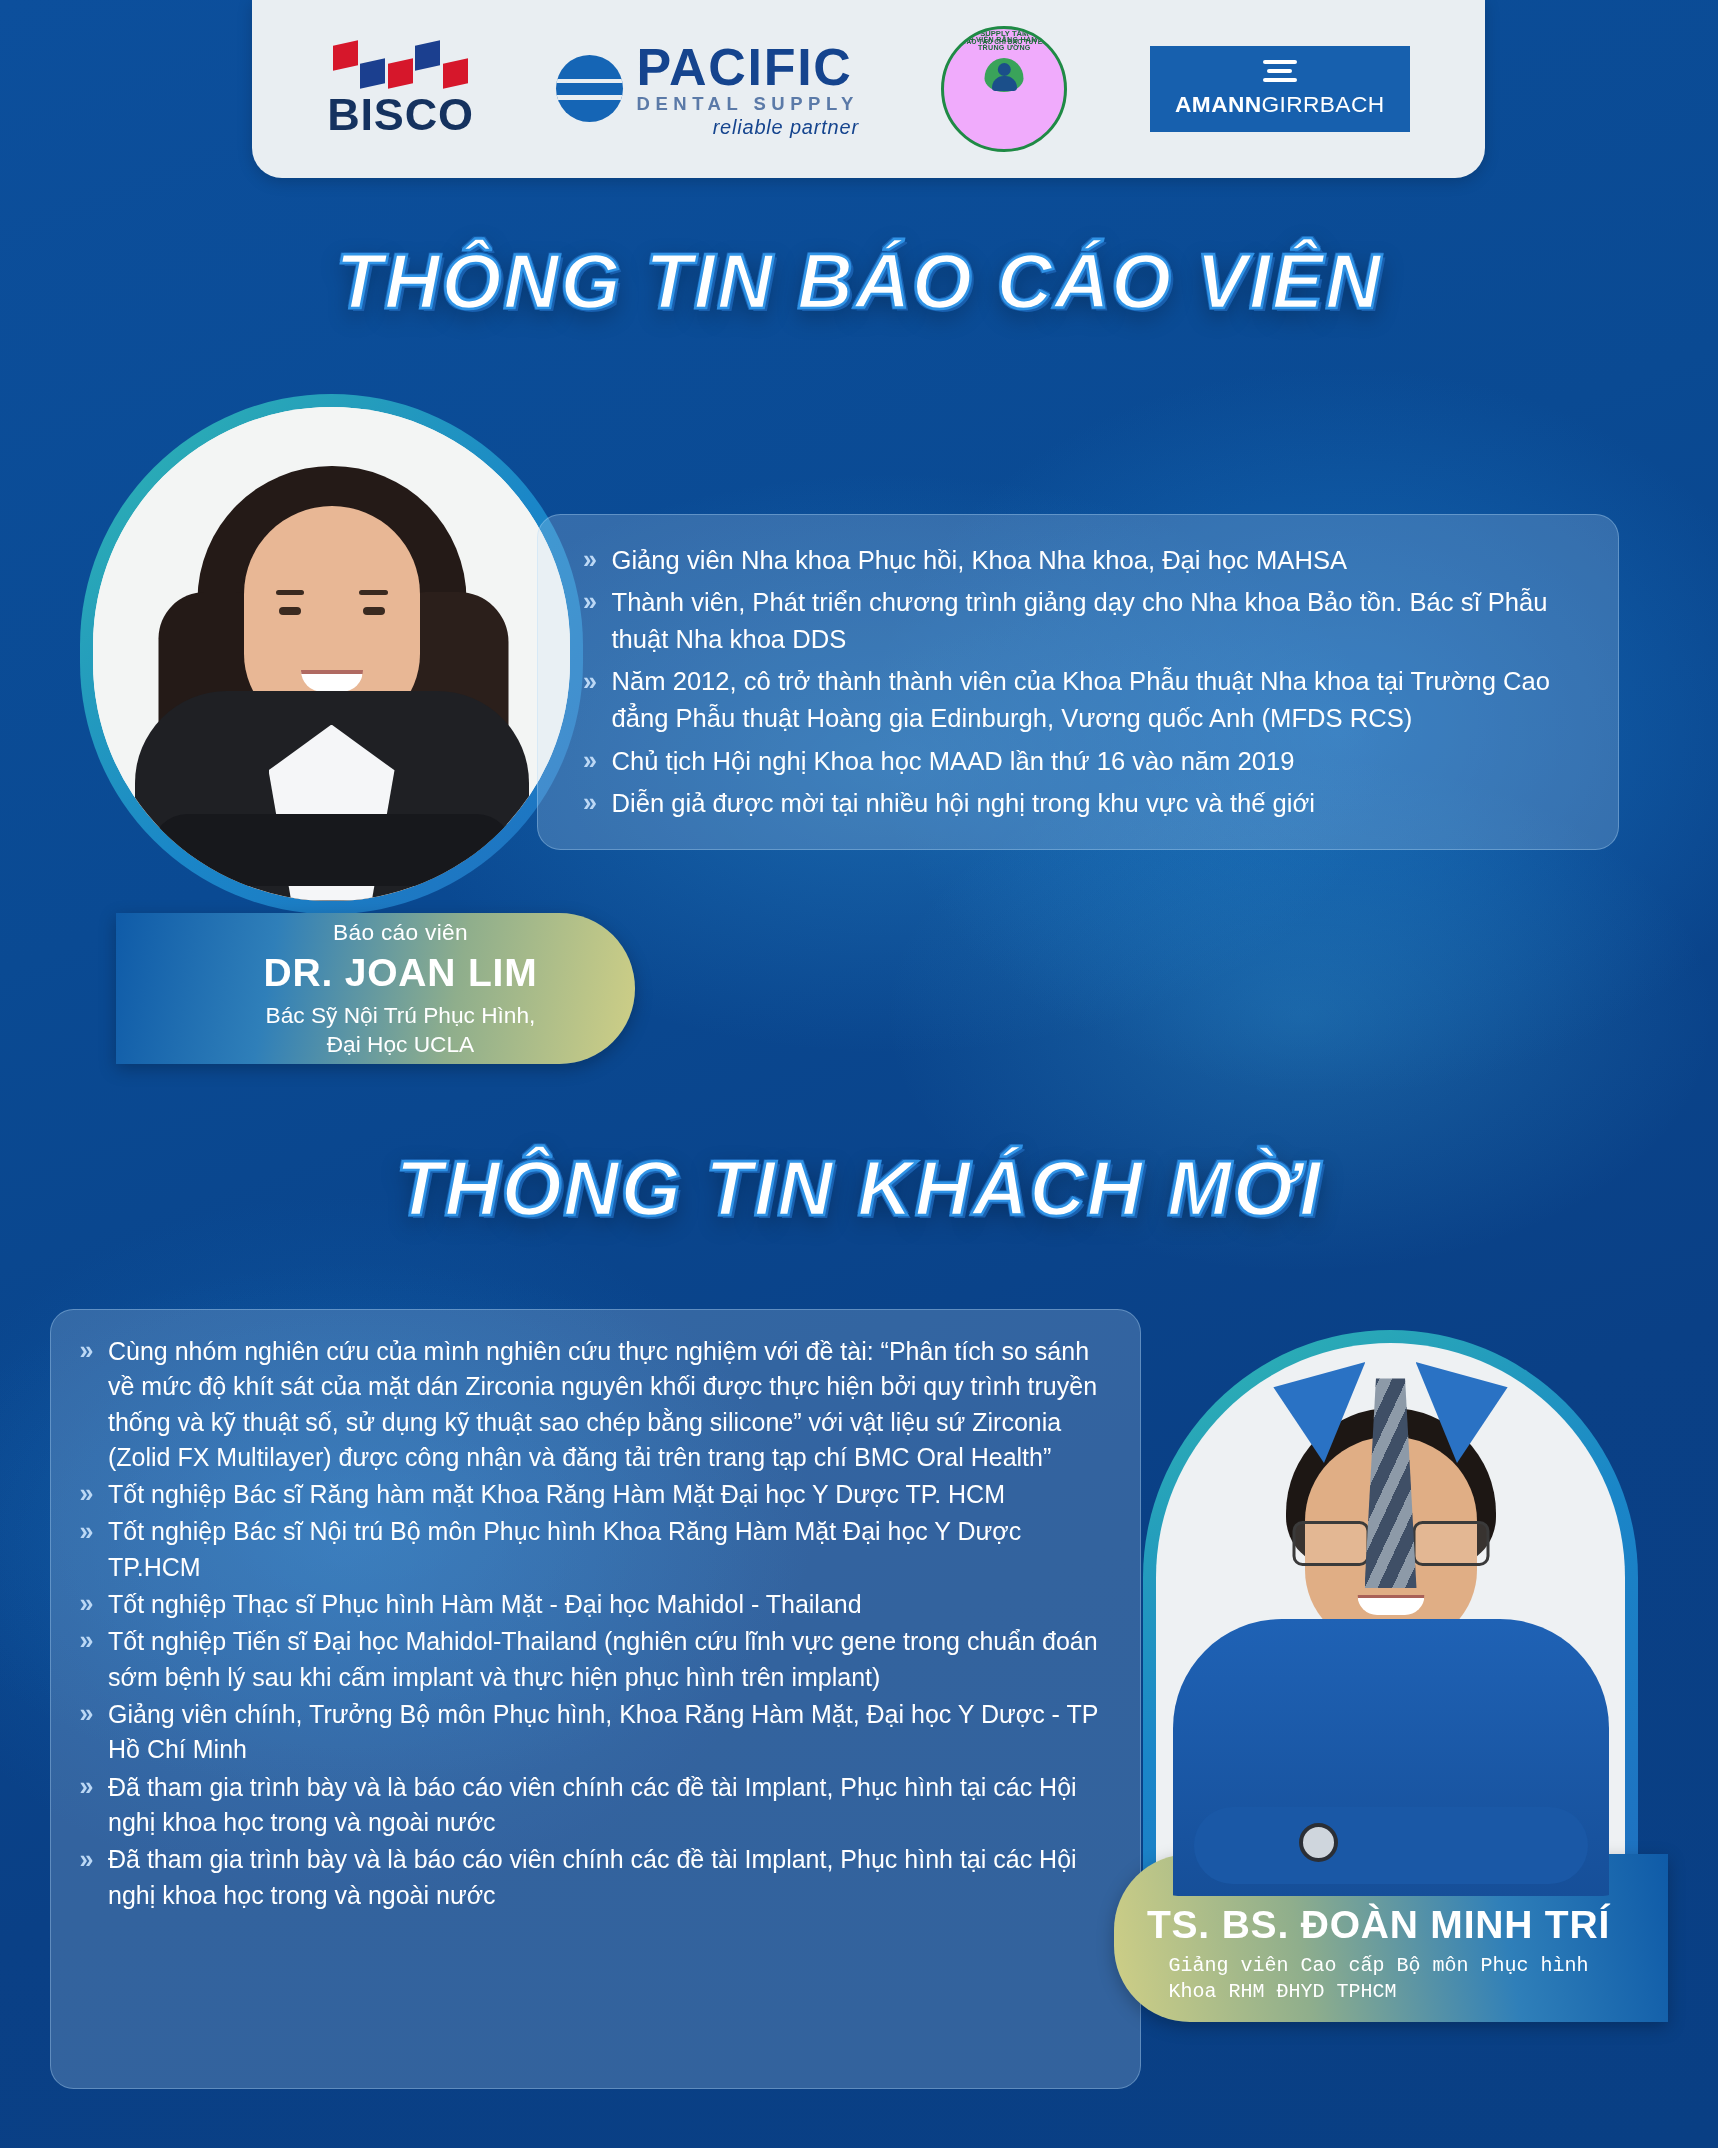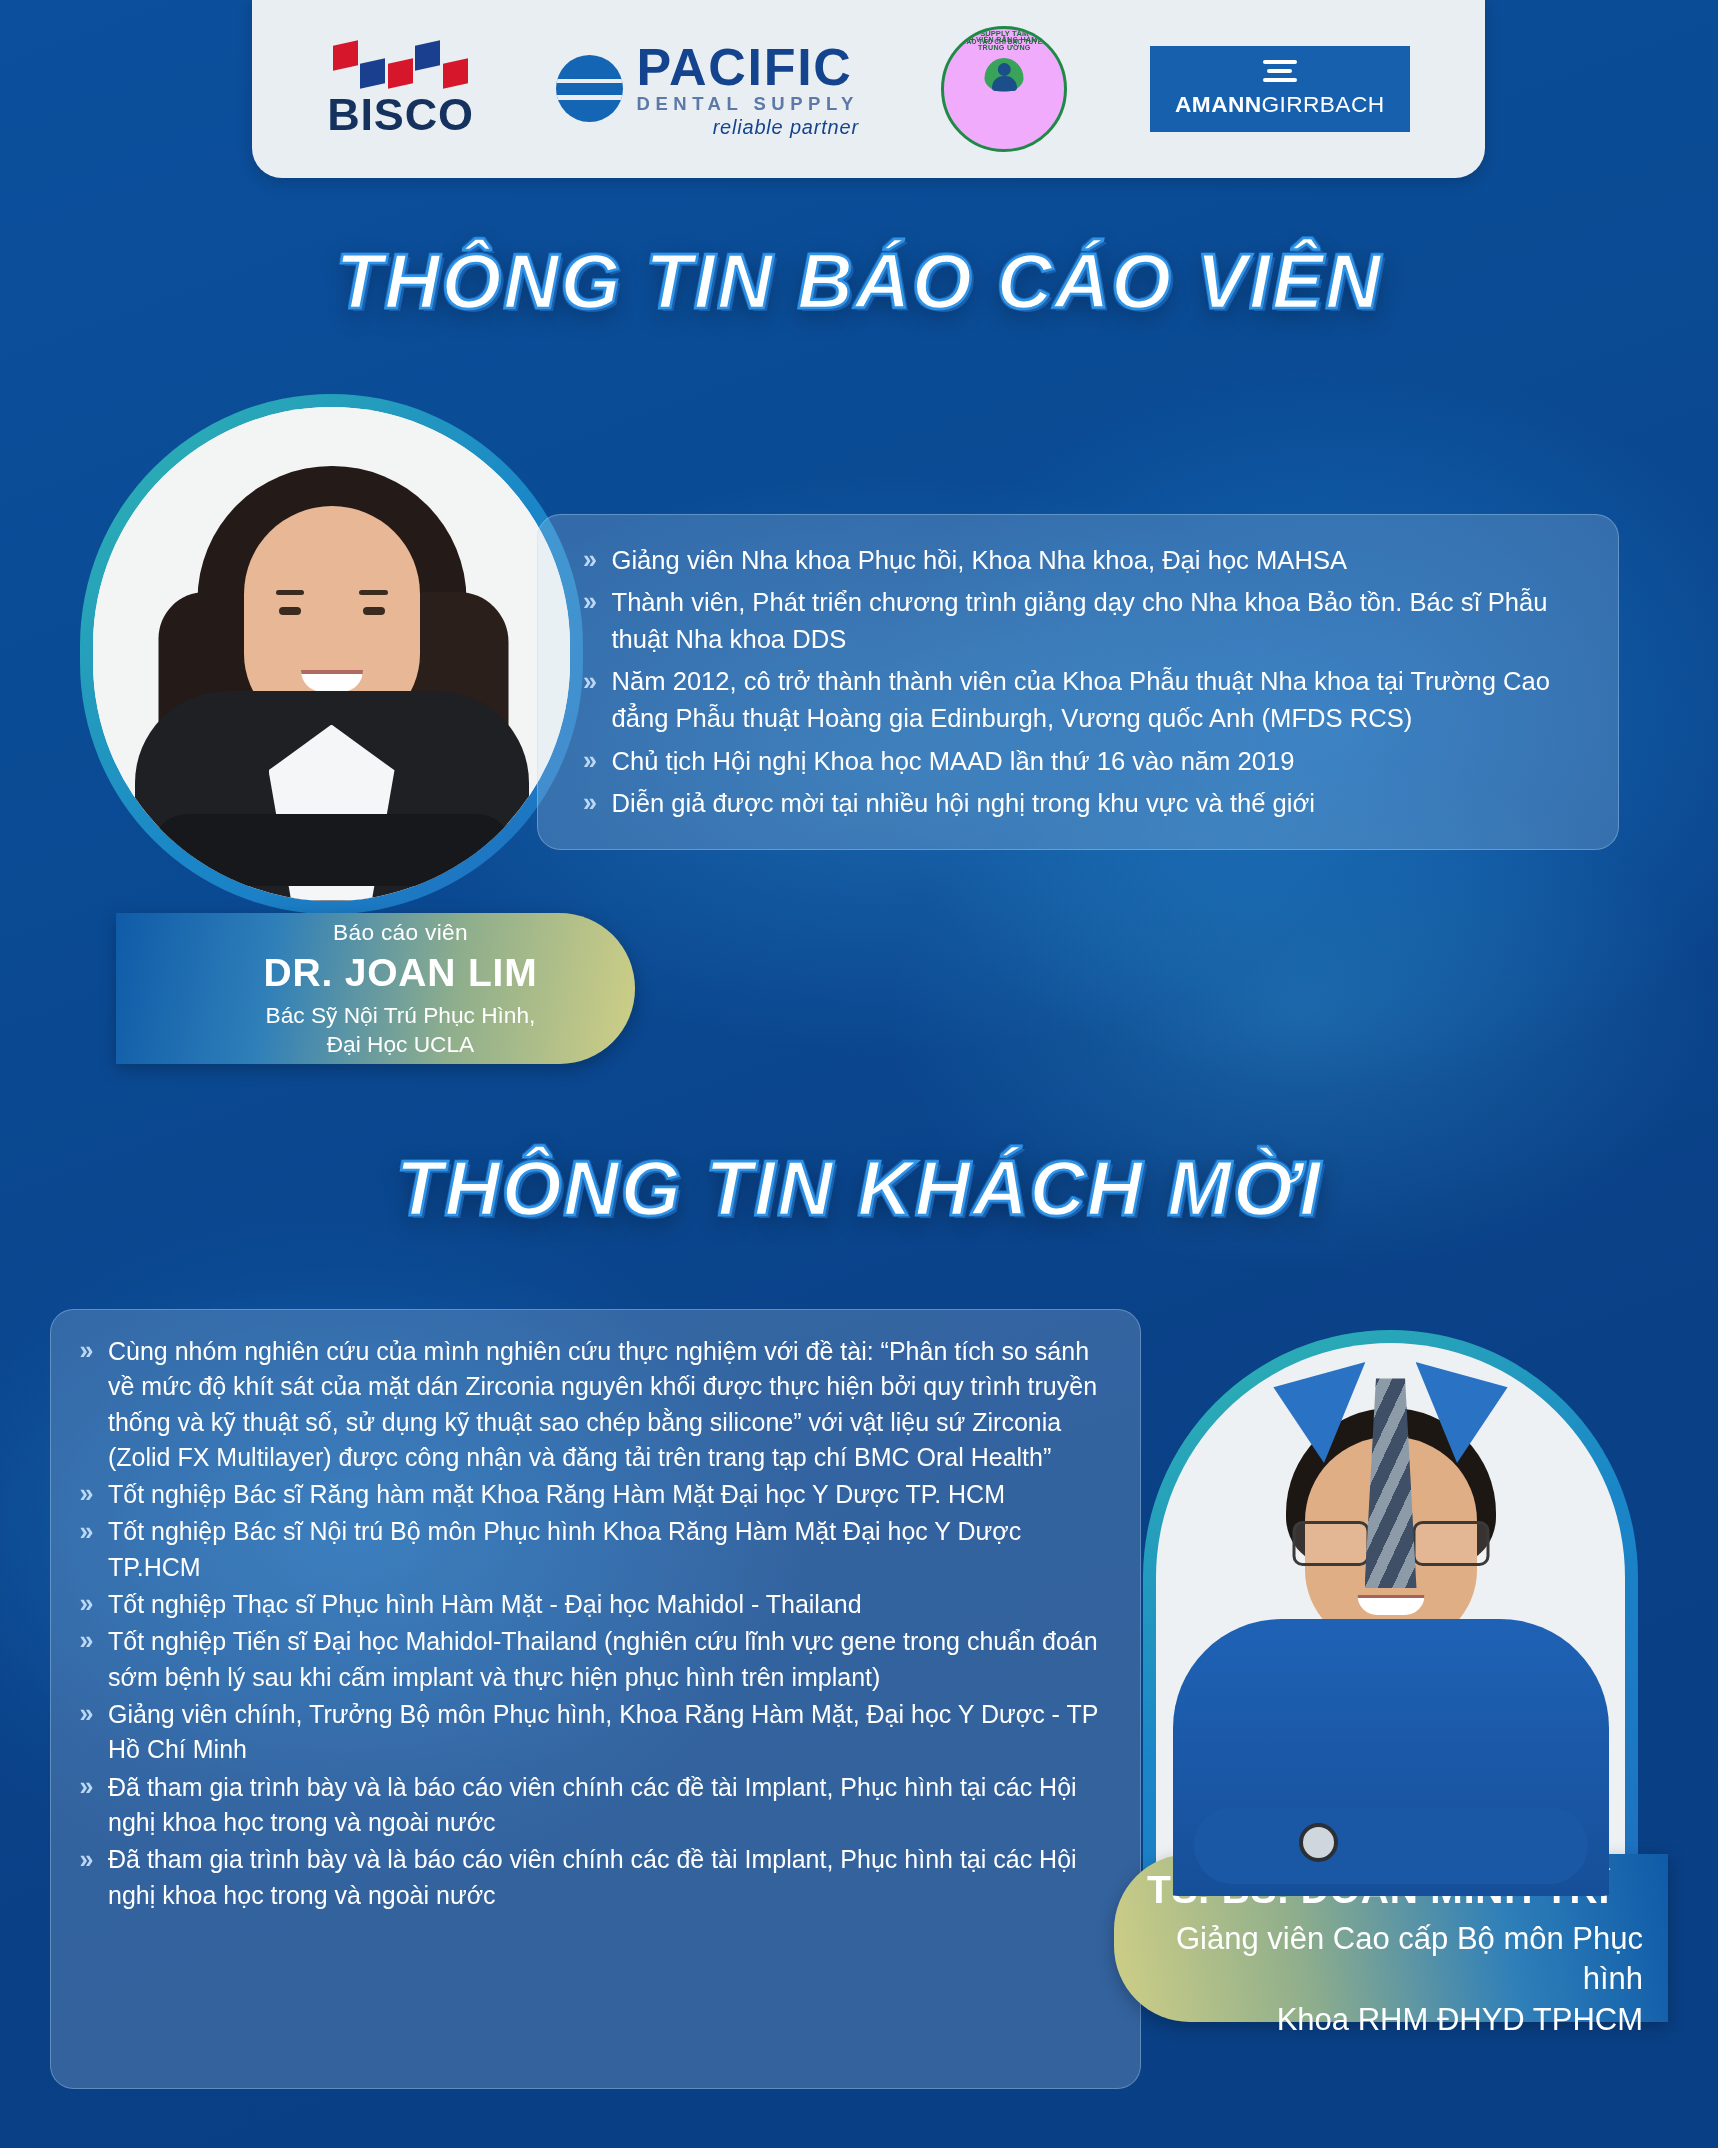--- a/index.html
+++ b/index.html
@@ -347,21 +347,21 @@
     width: 554px; height: 168px;
     border-radius: 76px 0 0 76px;
     background: linear-gradient(260deg, #0f5ba8 0%, #2f7fb9 30%, #8fae8c 66%, #cfcf86 100%);
     color: #ffffff;
     display: flex; flex-direction: column; align-items: center; justify-content: center;
     box-shadow: 0 5px 17px rgba(0,0,0,0.25);
     padding-right: 25px;
   }
   .guest-name-card .role { font-size: 22.7px; }
   .guest-name-card .nm { font-size: 39px; font-weight: bold; letter-spacing: 0.8px; margin: 5px 0 6.7px; }
-  .guest-name-card .sub { font-size: 31px; line-height: 1.3; text-align: right; }
+  .guest-name-card .sub { font-size: 20px; line-height: 1.3; text-align: left; font-family: Liberation Mono, monospace; }
 </style>
 </head>
 <body>
 
 <div class="page">
   <div class="glow g1"></div>
   <div class="glow g2"></div>
   <div class="glow g3"></div>
 
   <div class="sponsor-bar">

